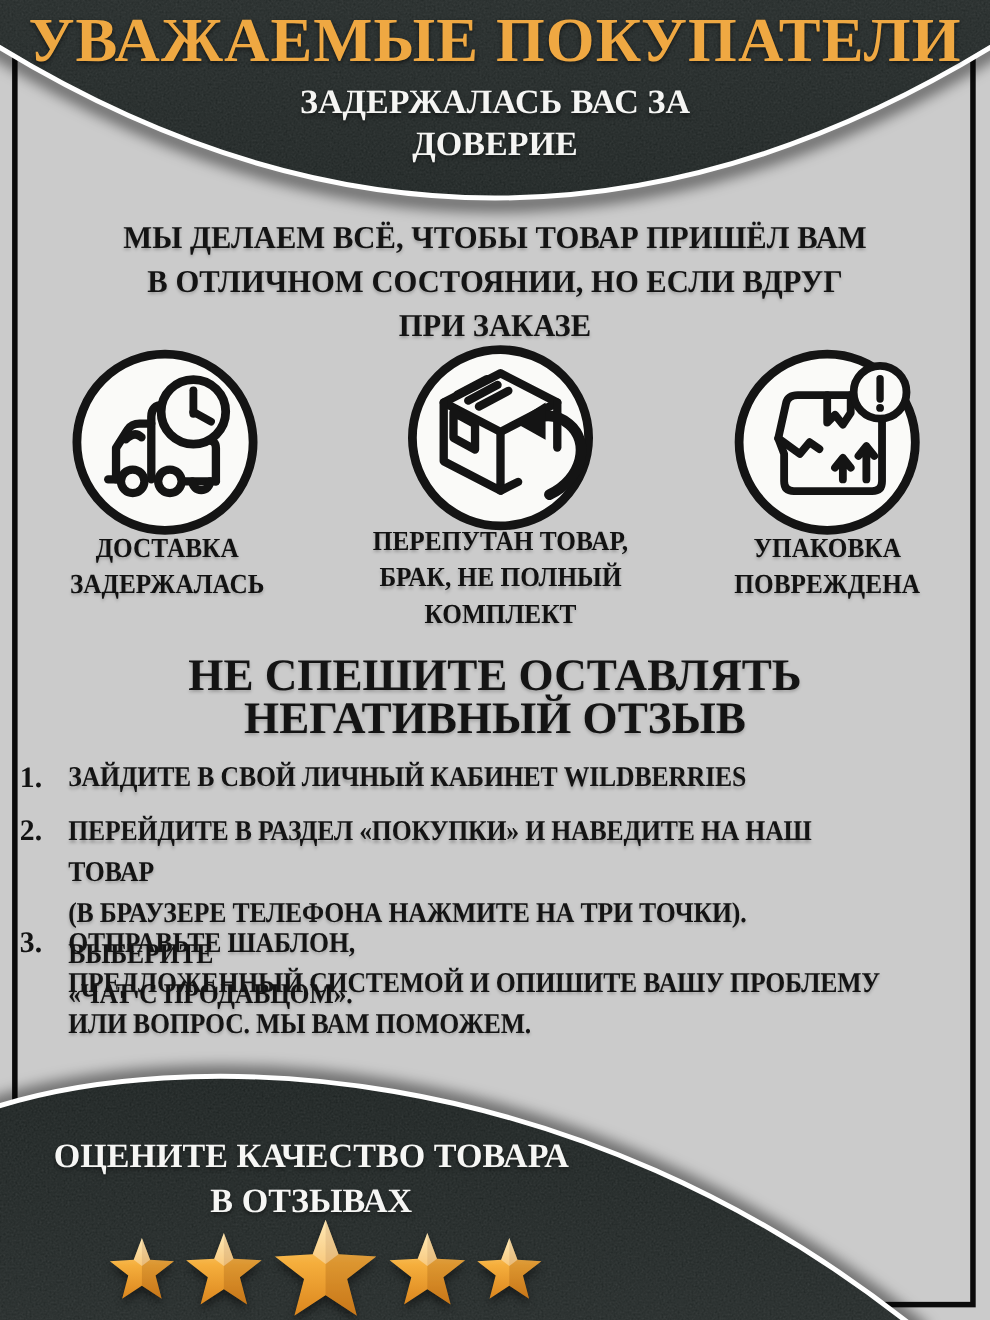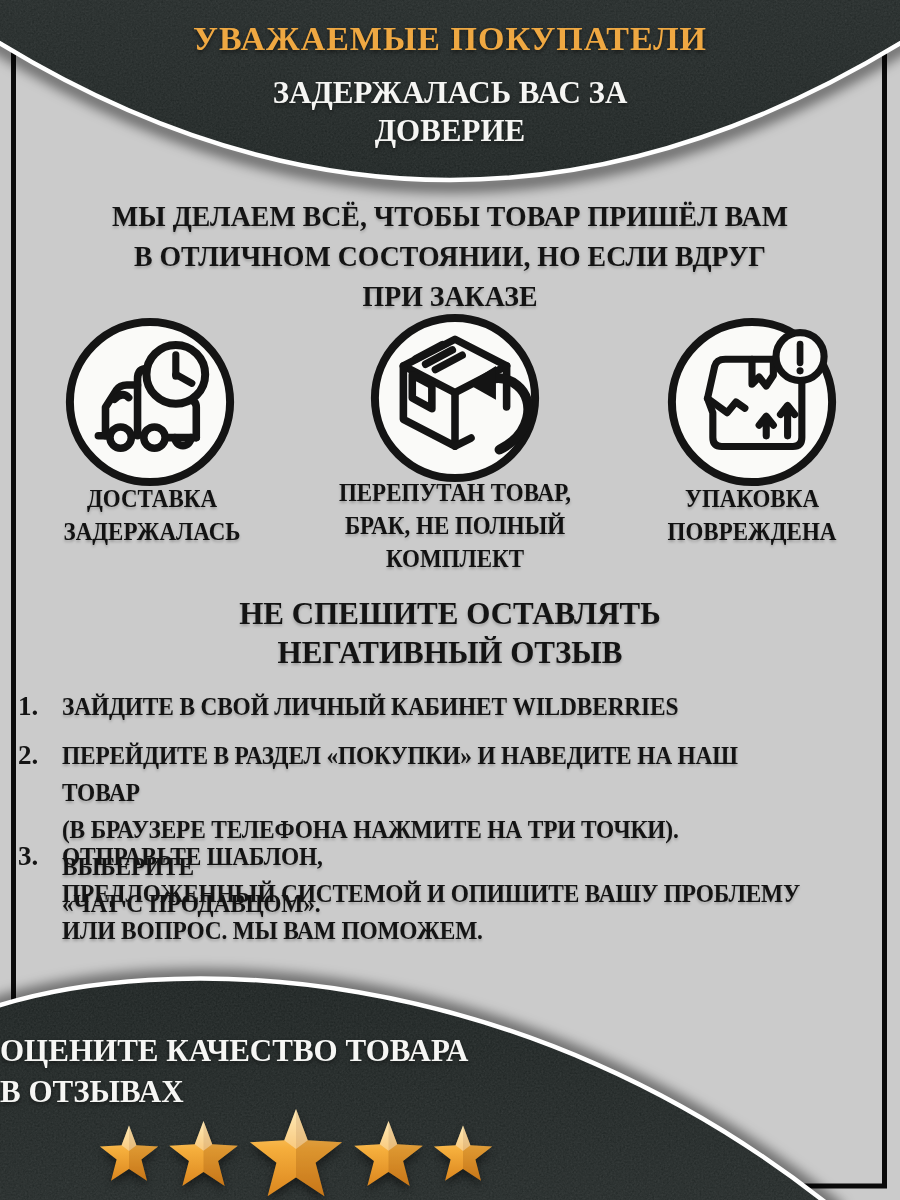--- a/index.html
+++ b/index.html
@@ -9,43 +9,43 @@
     font-family:"Liberation Serif","DejaVu Serif",serif;
     font-weight:700;
     -webkit-font-smoothing:antialiased;
   }
   .abs{position:absolute;}
   .bg-svg{position:absolute;left:0;top:0;}
   .center{text-align:center;width:900px;left:0;}
   .pre{white-space:pre-line;}
   .shadowed{text-shadow:0 2px 3px rgba(0,0,0,0.22);}
 
-  .title{top:20px;font-size:34px;letter-spacing:1px;color:#EFA842;
+  .title{top:4px;font-size:57px;letter-spacing:1px;color:#EFA842;
          text-shadow:0 2px 4px rgba(0,0,0,0.55);}
   .subtitle{top:74px;font-size:31px;line-height:38px;color:#F5F5F3;
             text-shadow:0 2px 4px rgba(0,0,0,0.5);}
 
   .intro{top:196px;font-size:29px;line-height:40px;color:#141414;
          transform:scaleX(0.96);transform-origin:50% 0;}
 
   .issue-circle{width:178px;height:178px;}
   .issue-label{font-size:25px;line-height:33px;color:#121212;text-align:center;
                transform:scaleX(0.92);transform-origin:50% 0;}
 
-  .warning{top:594px;font-size:31px;line-height:39px;color:#141414;}
+  .warning{top:594px;font-size:41px;line-height:39px;color:#141414;}
 
   .step{position:absolute;left:18px;width:864px;display:flex;align-items:flex-start;}
   .step-num{flex:0 0 44px;font-size:27px;line-height:37px;color:#141414;}
   .step-text{flex:1;font-size:26px;line-height:37px;color:#141414;
              transform:scaleX(0.9);transform-origin:0 0;letter-spacing:-0.2px;}
   .step-1{top:688px;}
   .step-2{top:737px;}
   .step-3{top:838px;}
 
-  .footer-text{top:1030px;left:0;width:566px;
+  .footer-text{top:1030px;left:0;width:566px;text-align:center;
                font-size:31px;line-height:41px;color:#F6F6F4;
                text-shadow:0 2px 4px rgba(0,0,0,0.5);}
   .stars-row{top:1106px;left:0;width:592px;height:96px;display:flex;
              align-items:center;justify-content:center;gap:7px;}
   .star{filter:drop-shadow(0 5px 4px rgba(0,0,0,0.45));}
   .star.s1{width:62px;height:62px;}
   .star.s2{width:73px;height:73px;}
   .star.s3{width:98px;height:98px;}
 </style>
 </head>

